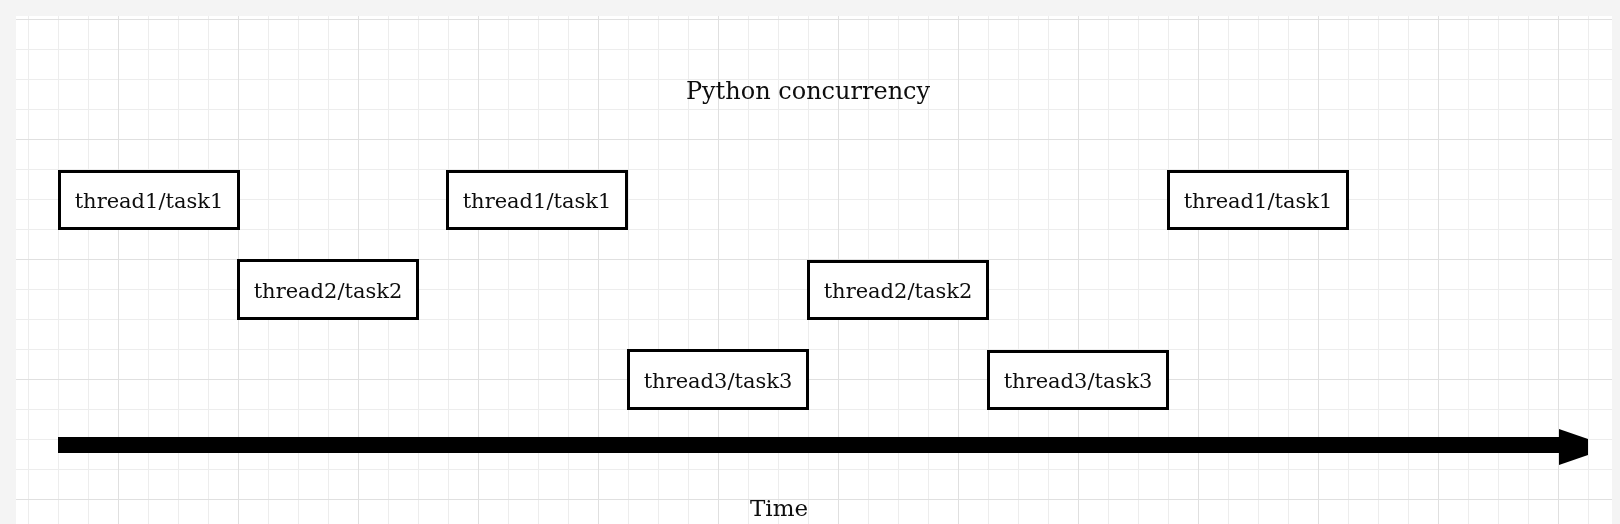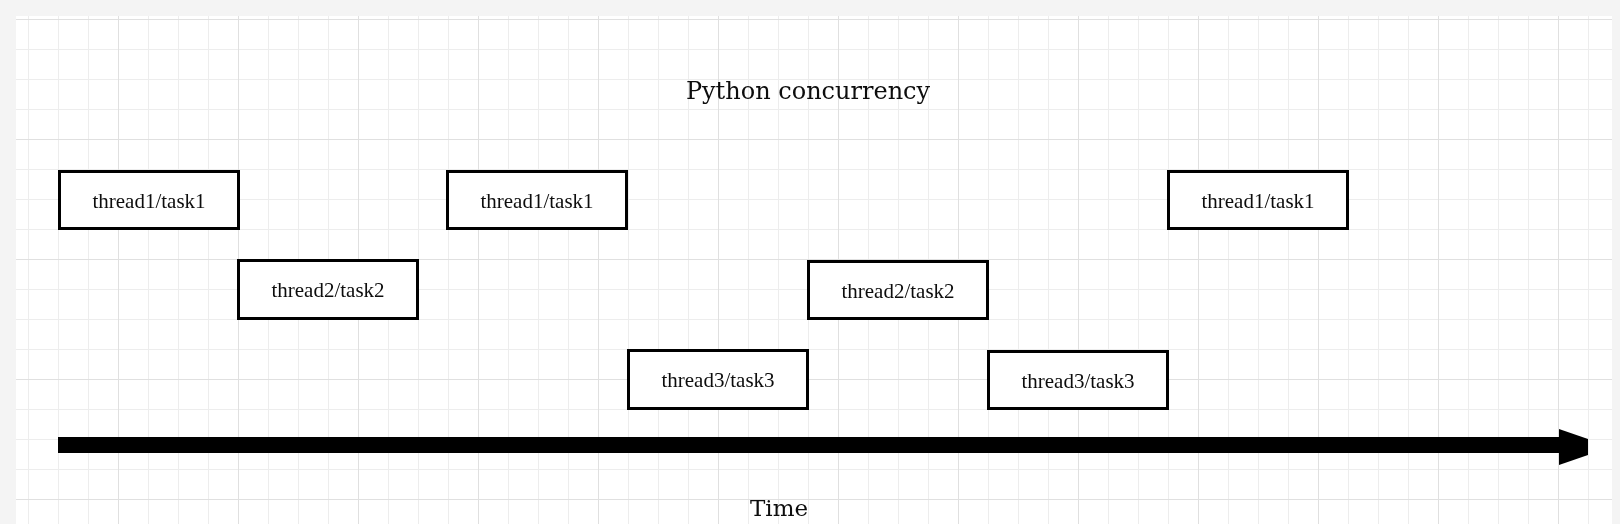--- a/index.html
+++ b/index.html
@@ -31,21 +31,20 @@
     position: absolute;
     width: 182px; height: 60px;
     border: 3px solid #000000;
     background: #ffffff;
     display: flex;
     align-items: center;
     justify-content: center;
     font-size: 21px;
     white-space: nowrap;
     padding-bottom: 6px;
-    font-family: Liberation Serif, serif;
   }
   .box-1 { left: 42px;   top: 154px; }
   .box-2 { left: 221px;  top: 243px; height: 61px; }
   .box-3 { left: 430px;  top: 154px; }
   .box-4 { left: 611px;  top: 333px; height: 61px; }
   .box-5 { left: 791px;  top: 244px; }
   .box-6 { left: 971px;  top: 334px; }
   .box-7 { left: 1151px; top: 154px; }
   .time-arrow-line {
     position: absolute;

